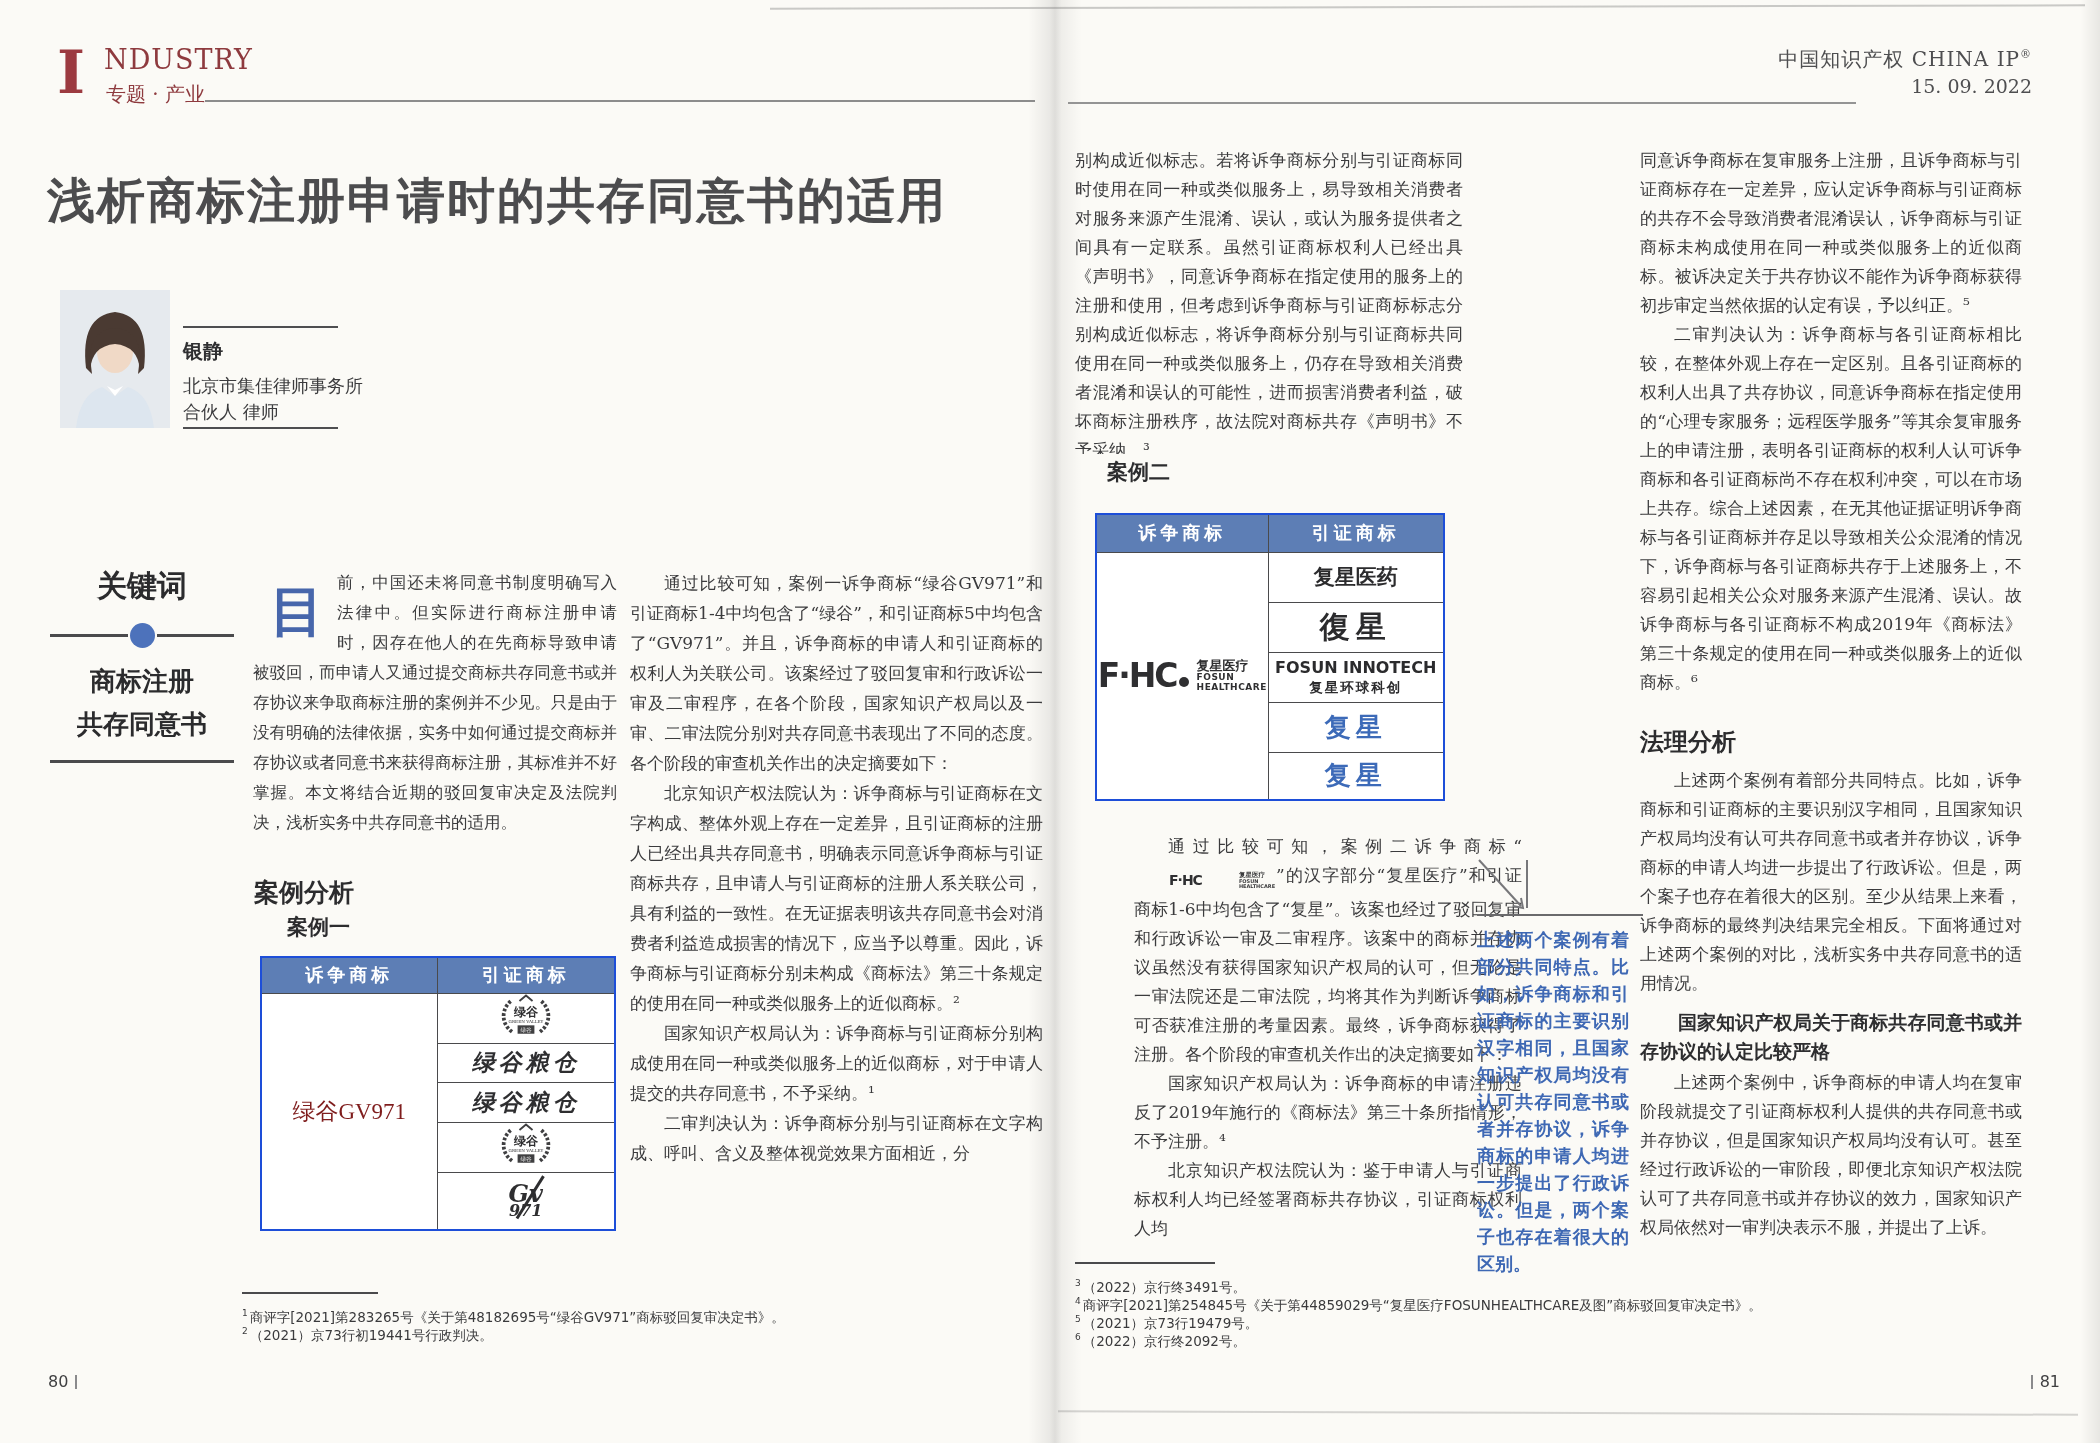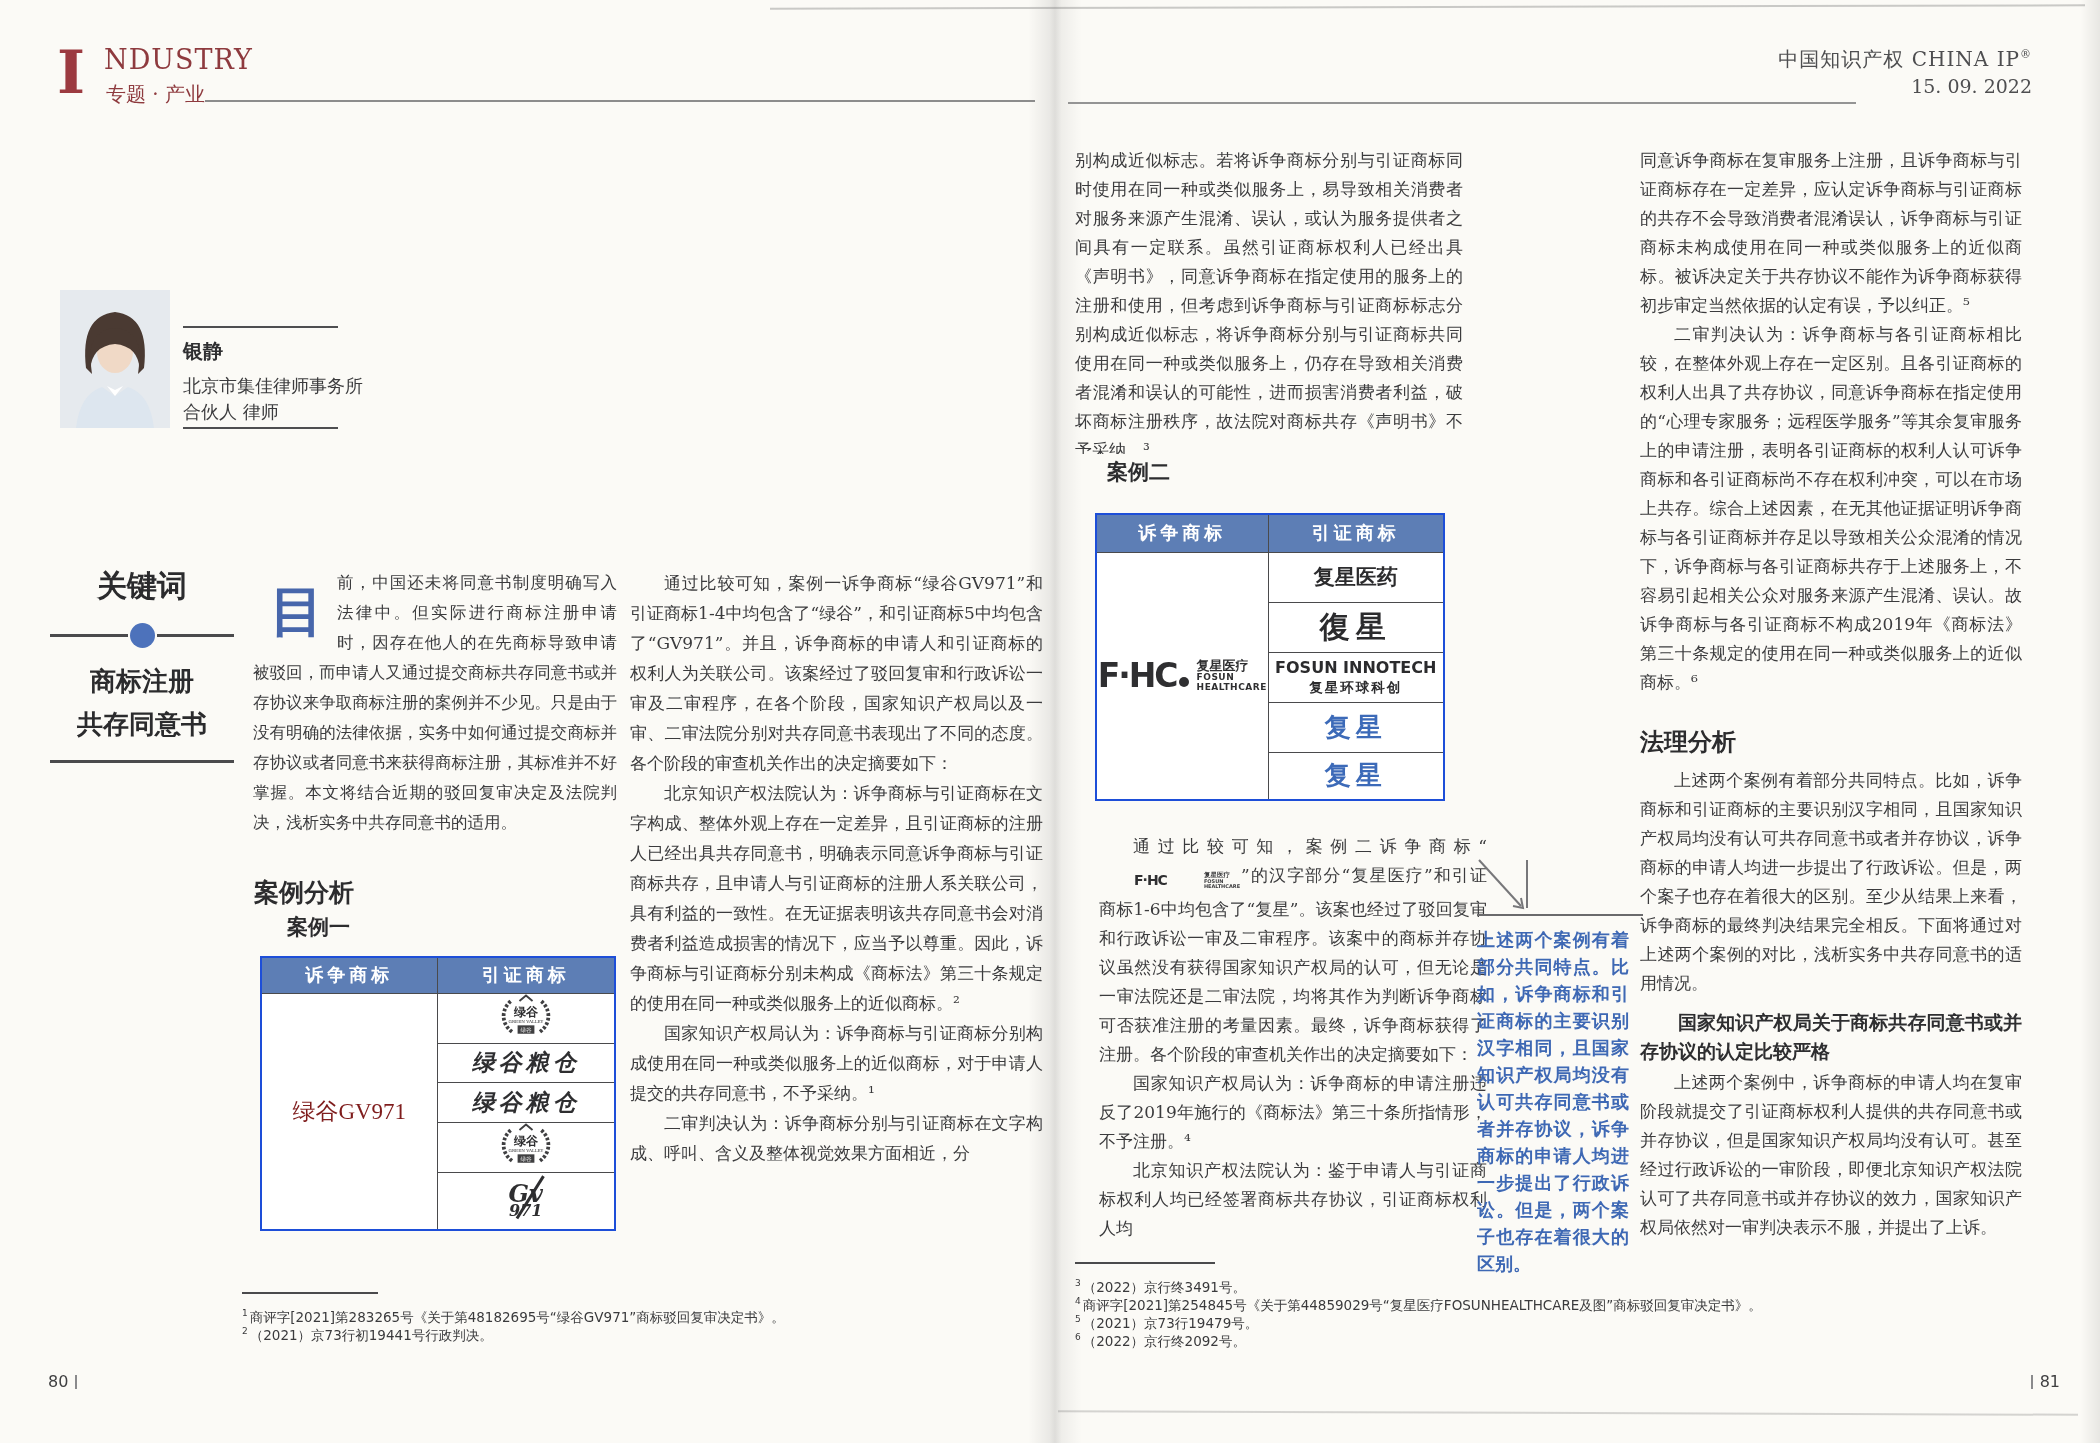--- a/index.html
+++ b/index.html
@@ -96,21 +96,21 @@
 
   
   .rp-rule{left:1068px;top:102px;width:788px;height:1.5px;background:#949494;}
   .brand{left:1640px;top:46px;width:392px;text-align:right;color:#4e4e50;}
   .brand-line1{font-size:20px;letter-spacing:1px;}
   .brand-line1 .reg{font-size:11px;vertical-align:super;}
   .brand-line2{font-size:19px;margin-top:2px;}
 
   .col1-cont{left:1075px;top:146px;width:388px;height:308px;line-height:29px;}
   .h-case2{left:1107px;top:458px;font-size:21px;font-weight:bold;color:#2c2c2e;text-align:center;}
-  .col1-after{left:1099px;top:832px;width:388px;height:432px;line-height:29px;}
+  .col1-after{left:1134px;top:832px;width:388px;height:432px;line-height:29px;}
 
   .fhc-inline{display:inline-flex;align-items:center;gap:3px;vertical-align:-4px;margin:0 1px;}
   .fi-mark{font-family:"DejaVu Sans","Liberation Sans",sans-serif;font-weight:bold;font-size:14px;letter-spacing:-1px;color:#2f2f31;}
   .fi-txt{display:inline-block;line-height:1;text-align:left;}
   .fi-cn{display:block;font-size:6.5px;font-weight:bold;font-family:"DejaVu Sans","Liberation Sans",sans-serif;}
   .fi-en{display:block;font-size:5px;font-weight:bold;font-family:"DejaVu Sans","Liberation Sans",sans-serif;}
 
   .pq-arrow{left:1477px;top:858px;}
   .pq-line{left:1477px;top:914px;width:166px;height:2px;background:#6a6a6c;}
   .pull-quote{left:1477px;top:926px;width:152px;height:354px;font-size:18px;line-height:27px;font-weight:bold;
@@ -136,20 +136,21 @@
   <div class="abs gutter"></div>
   <div class="abs edge-top"></div>
   <div class="abs edge-bottom"></div>
   <div class="abs edge-right"></div>
 
   <div class="abs lp-initial serif">I</div>
   <div class="abs lp-name serif">NDUSTRY</div>
   <div class="abs lp-sub serif">专题 · 产业</div>
   <div class="abs lp-rule"></div>
 
+  <h1 class="abs article-title sans" style="margin:0;">浅析商标注册申请时的共存同意书的适用</h1>
 
   <div class="abs photo">
     <svg width="110" height="138" viewBox="0 0 110 138">
       <rect x="0" y="0" width="110" height="138" fill="#e6eaee"></rect>
       <path d="M26 78 Q20 26 55 22 Q90 26 84 78 L78 84 Q84 52 55 48 Q26 52 32 84 Z" fill="#4a3a32"></path>
       <ellipse cx="55" cy="62" rx="18" ry="21" fill="#f0d9c6"></ellipse>
       <path d="M30 80 Q26 40 55 38 Q84 40 80 80 Q78 56 55 54 Q32 56 30 80 Z" fill="#4a3a32"></path>
       <path d="M16 138 Q20 104 42 97 L55 106 L68 97 Q90 104 94 138 Z" fill="#dde6ef"></path>
       <path d="M47 96 L55 106 L63 96 L55 100 Z" fill="#ffffff"></path>
     </svg>

